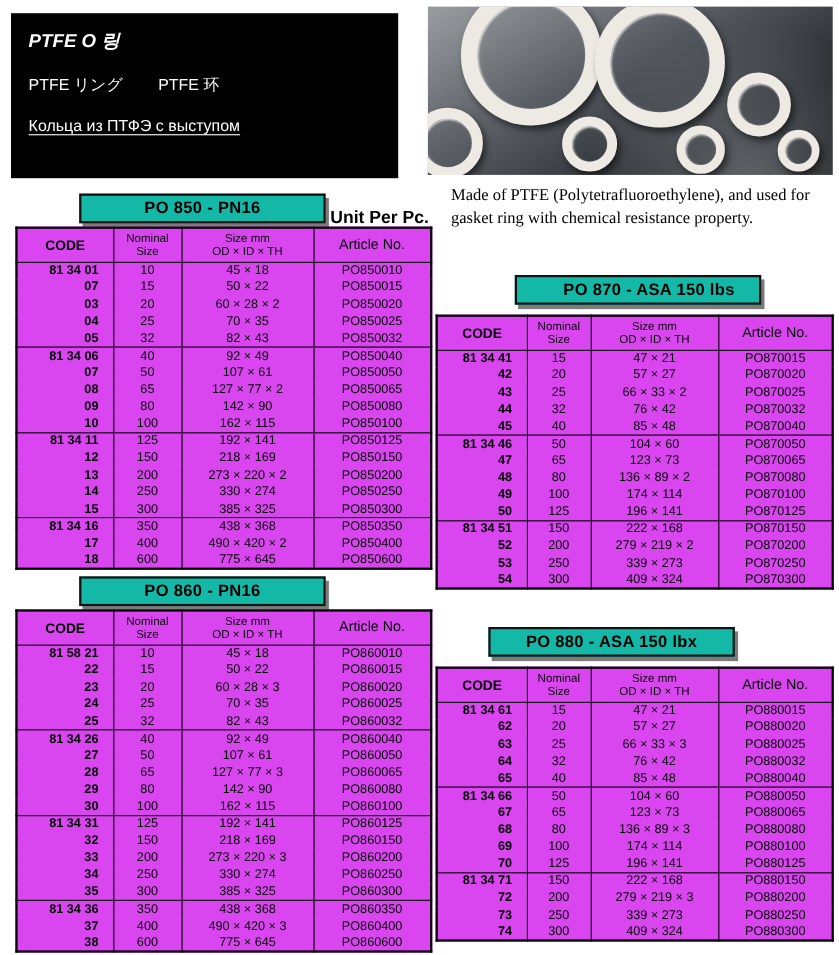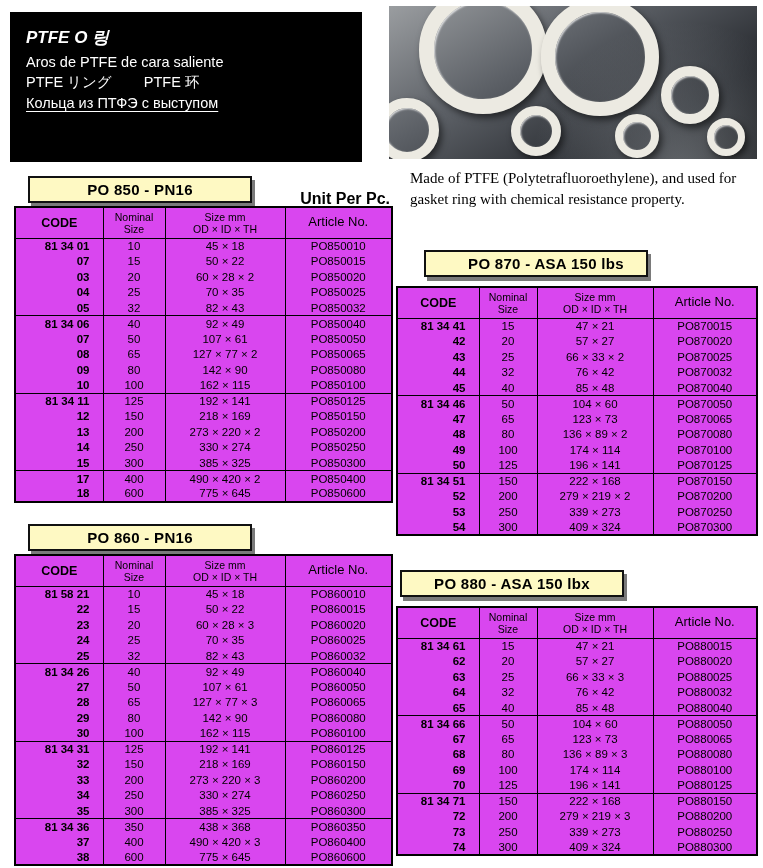--- a/index.html
+++ b/index.html
@@ -14,22 +14,22 @@
   .page { position:absolute; inset:0; }
 
   
   .title-block {
     position:absolute; left:10px; top:12px; width:352px; height:150px;
     background:#000; color:#fff; padding:9px 16px 8px 16px;
   }
   .t-main { font-size:22px; font-weight:bold; letter-spacing:.2px; }
   .t-kor  { font-size:17px; font-weight:bold; font-style:italic; margin-top:5px; }
   .t-spa  { font-size:14.5px; margin-top:5px; }
-  .t-jpcn { font-size:14.5px; margin-top:3px; white-space:pre; }
-  .t-rus  { font-size:14.5px; margin-top:3px; text-decoration:underline; text-underline-offset:3px; }
+  .t-jpcn { font-size:14.5px; margin-top:19px; white-space:pre; }
+  .t-rus  { font-size:14.5px; margin-top:20px; text-decoration:underline; text-underline-offset:3px; }
 
   
   .photo {
     position:absolute; left:389px; top:6px; width:368px; height:153px;
     background:
       radial-gradient(circle at 80% 110%, rgba(190,195,200,.45) 0%, rgba(0,0,0,0) 45%),
       linear-gradient(150deg, #9a9da0 0%, #5c6066 38%, #26292e 75%, #0e1013 100%);
     overflow:hidden;
   }
   .ring {
@@ -40,24 +40,24 @@
 
   
   .desc {
     position:absolute; left:410px; top:168px; width:346px;
     font-size:15px; line-height:1.38;font-family:Liberation Serif, serif;
   }
 
   
   .section-label {
     position:absolute; width:224px; height:27px;
-    background:#fef9c3; border:2px solid #111;
+    background:#14b8a6; border:2px solid #111;
     box-shadow:3px 4px 0 #7a7a7a;
     display:flex; align-items:center; justify-content:center;
-    font-weight:bold; font-size:15px; letter-spacing:.3px;
+    font-weight:bold; font-size:15px; letter-spacing:.3px;margin-left:44px;
   }
   #lbl-850 { left:28px;  top:176px; }
   #lbl-870 { left:424px; top:250px;padding-left:20px; }
   #lbl-860 { left:28px;  top:524px; }
   #lbl-880 { left:400px; top:570px; }
 
   .unit {
     position:absolute; left:280px; top:190px; width:110px;
     font-size:16px; text-align:right; font-weight:bold;
   }
@@ -90,21 +90,20 @@
   td.c-size    { text-align:center; }
   td.c-article { text-align:center; }
 </style>
 </head>
 <body>
 
 <div class="page">
 
   <div class="title-block">
     <div class="t-kor">PTFE O 링</div>
-    <div class="t-spa">Aros de PTFE de cara saliente</div>
     <div class="t-jpcn">PTFE リング        PTFE 环</div>
     <div class="t-rus">Кольца из ПТФЭ с выступом</div>
   </div>
 
   <div class="photo">
     <div class="ring" style="left:30px;  top:-20px; width:128px; height:128px; border-width:15px;"></div>
     <div class="ring" style="left:152px; top:-8px;  width:118px; height:118px; border-width:14px;"></div>
     <div class="ring" style="left:-14px; top:92px;  width:64px;  height:64px;  border-width:10px;"></div>
     <div class="ring" style="left:122px; top:100px; width:50px;  height:50px;  border-width:9px;"></div>
     <div class="ring" style="left:272px; top:60px;  width:58px;  height:58px;  border-width:10px;"></div>
@@ -224,20 +223,26 @@
         </tr>
         <tr>
           <td class="c-code">15</td>
           <td class="c-nominal">300</td>
           <td class="c-size">385 × 325</td>
           <td class="c-article">PO850300</td>
         </tr>
       </tbody>
       <tbody>
         <tr>
+          <td class="c-code">81 34 16</td>
+          <td class="c-nominal">350</td>
+          <td class="c-size">438 × 368</td>
+          <td class="c-article">PO850350</td>
+        </tr>
+        <tr>
           <td class="c-code">17</td>
           <td class="c-nominal">400</td>
           <td class="c-size">490 × 420 × 2</td>
           <td class="c-article">PO850400</td>
         </tr>
         <tr>
           <td class="c-code">18</td>
           <td class="c-nominal">600</td>
           <td class="c-size">775 × 645</td>
           <td class="c-article">PO850600</td>

